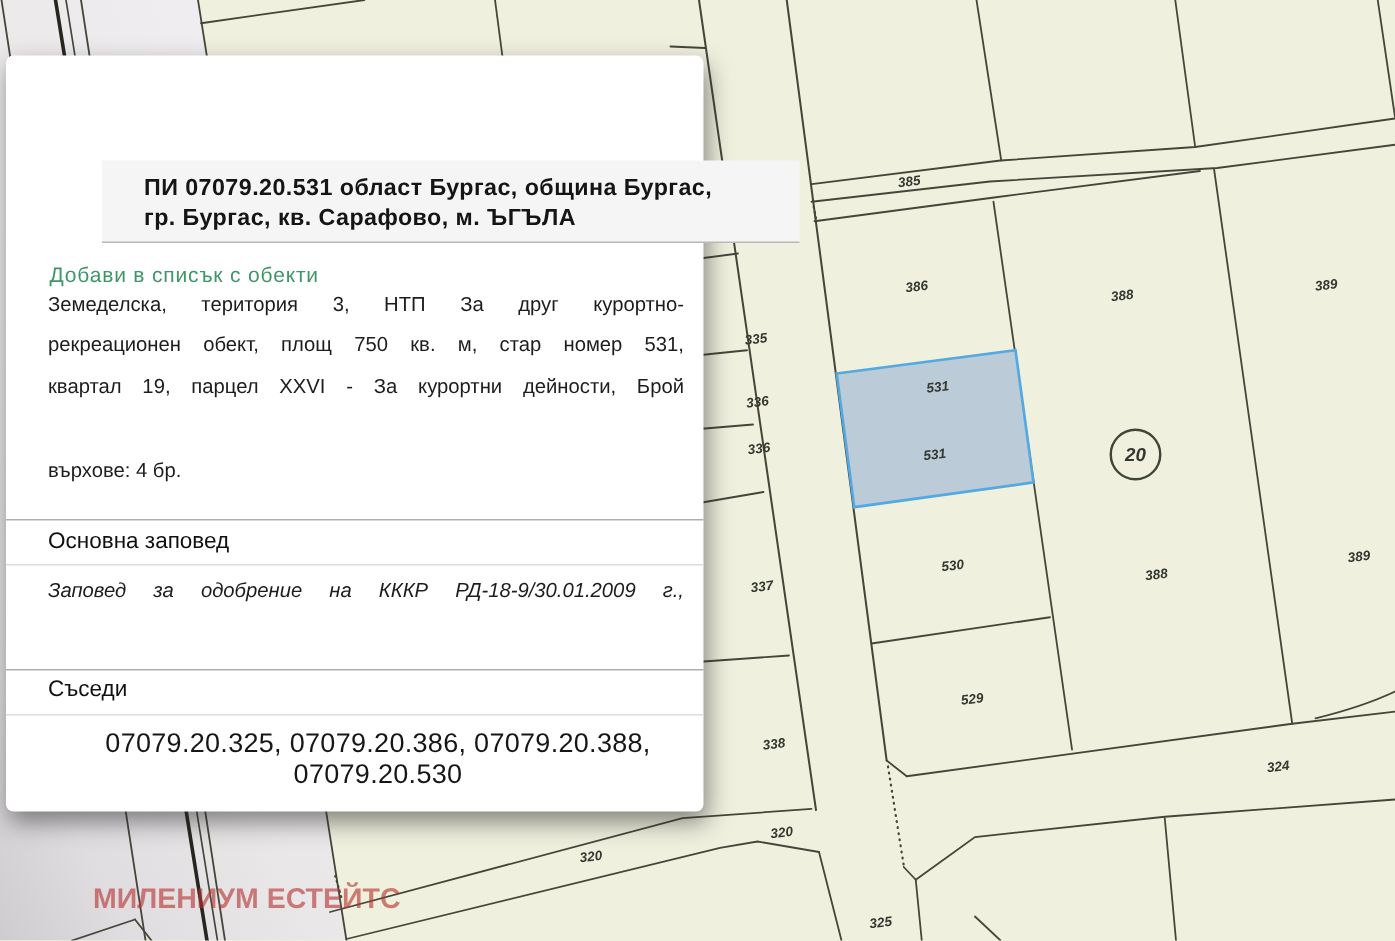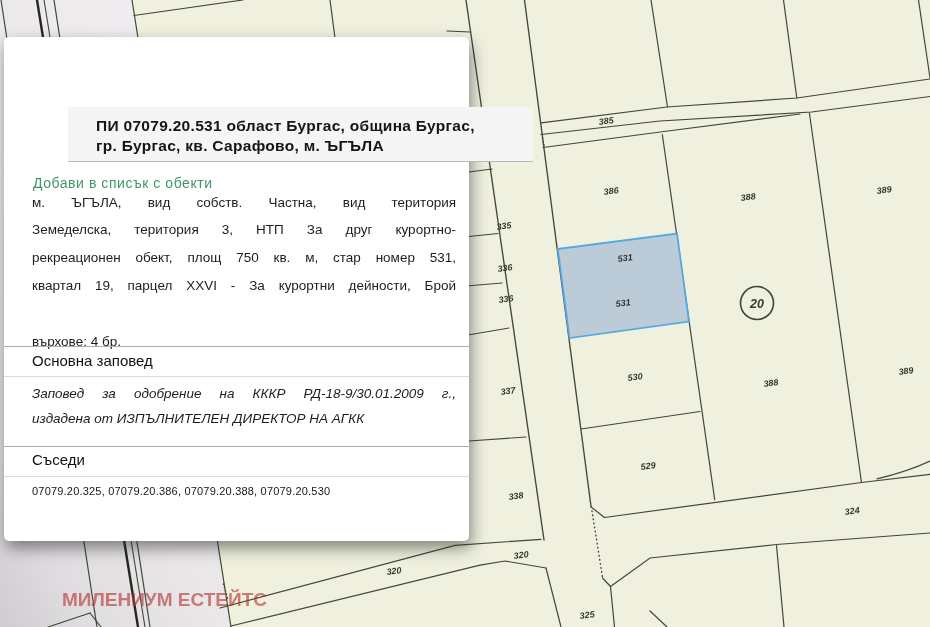--- a/index.html
+++ b/index.html
@@ -22,21 +22,21 @@
   #plink{position:absolute;left:29px;top:138px;font-size:14px;letter-spacing:0.55px;color:#3f9767;}
   .jline{text-align:justify;height:27.8px;line-height:27.8px;}
   .jline::after{content:"";display:inline-block;width:100%;}
   .jl2{text-align:justify;height:24.7px;line-height:24.7px;font-style:italic;}
   .jl2::after{content:"";display:inline-block;width:100%;}
   #ppara1{position:absolute;left:28px;top:151.5px;width:424px;font-size:13.5px;color:#1d1d1d;}
   .sect{position:absolute;left:28px;width:424px;font-weight:normal;font-size:15px;color:#111;}
   .bt{position:absolute;left:0px;width:465px;border-top:1px solid #aeaeae;}
   .bb{position:absolute;left:0px;width:465px;border-top:1px solid #dcdcdc;}
   #ppara2{position:absolute;left:28px;top:345px;width:424px;font-size:13.5px;color:#1d1d1d;}
-  #pnums{position:absolute;left:28px;top:448px;width:440px;font-size:11px;letter-spacing:0.2px;color:#161616;}
+  #pnums{position:absolute;left:28px;top:448px;width:440px;font-size:18px;letter-spacing:0.2px;color:#161616;text-align:center;}
   #wm{position:absolute;left:62px;top:557px;z-index:3;font-size:19px;font-weight:bold;
       letter-spacing:0;color:rgba(180,52,48,0.62);margin-top:32px;}
 </style>
 </head>
 <body>
 
 <svg id="map" width="930" height="627" viewBox="0 0 930 627">
   <defs>
     <linearGradient id="roadw" x1="0.75" y1="0" x2="0" y2="1">
       <stop offset="0" stop-color="#f0eef0"></stop>
@@ -168,36 +168,34 @@
 <div id="panel">
 
 
   <div id="ptitle">
     <div class="in">ПИ 07079.20.531 област Бургас, община Бургас,<br>гр. Бургас, кв. Сарафово, м. ЪГЪЛА</div>
   </div>
 
   <div id="plink">Добави в списък с обекти</div>
 
   <div id="ppara1">
-    <div class="jline">м. ЪГЪЛА, вид собств. Частна, вид територия</div>
     <div class="jline">Земеделска, територия 3, НТП За друг курортно-</div>
     <div class="jline">рекреационен обект, площ 750 кв. м, стар номер 531,</div>
     <div class="jline">квартал 19, парцел XXVI - За курортни дейности, Брой</div>
     <div class="jline" style="text-align:left;margin-top:28px;">върхове: 4 бр.</div>
   </div>
 
   <div class="bt" style="top:309px;"></div>
 
   <div class="sect" style="top:314.5px;">Основна заповед</div>
 
   <div class="bb" style="top:339px;"></div>
 
   <div id="ppara2">
     <div class="jl2">Заповед за одобрение на КККР РД-18-9/30.01.2009 г.,</div>
-    <div class="jl2" style="text-align:left;">издадена от ИЗПЪЛНИТЕЛЕН ДИРЕКТОР НА АГКК</div>
   </div>
 
   <div class="bt" style="top:409px;"></div>
 
   <div class="sect" style="top:413.5px;">Съседи</div>
 
   <div class="bb" style="top:439px;"></div>
 
   <div id="pnums">07079.20.325, 07079.20.386, 07079.20.388, 07079.20.530</div>
 </div>

